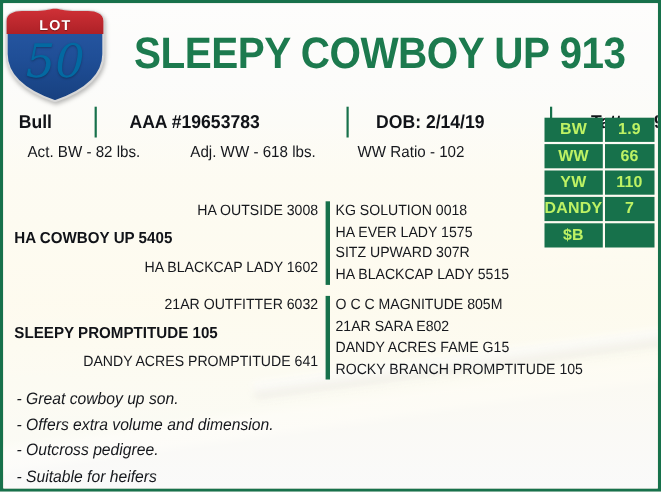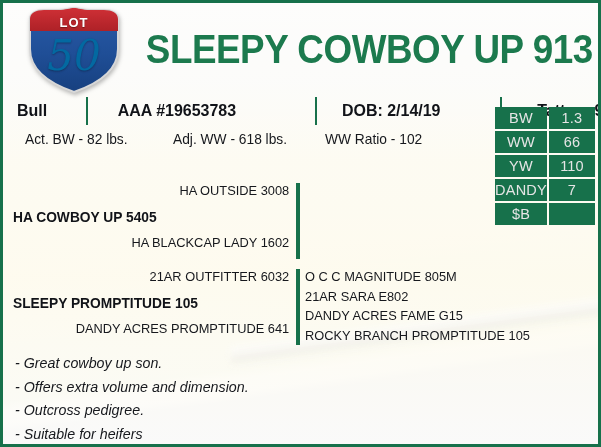--- a/index.html
+++ b/index.html
@@ -70,20 +70,21 @@
     width: 100%;
     height: 100%;
   }
 
   
   .header {
     display: flex;
     align-items: center;
     height: 92px;
     padding-left: 19px;
+    justify-content: flex-end;
   }
 
   
   .shield {
     position: relative;
     width: 104px;
     height: 86px;
     flex: 0 0 104px;
     margin-top: 2px;
     filter: drop-shadow(1px 2px 2px rgba(0,0,0,0.28));
@@ -187,23 +188,23 @@
     position: absolute;
     top: 102px;
     left: 490px;
     width: 104px;
     border-collapse: separate;
     border-spacing: 2px;
     background: transparent;
   }
   .epd-table td {
     background: #17714b;
-    color: #e5e5e5;
-    font-family: "Liberation Sans", sans-serif;
-    font-weight: normal;
+    color: #bef264;
+    font-family: "Liberation Sans", sans-serif;
+    font-weight: bold;
     font-size: 14.5px;
     text-align: center;
     height: 22px;
     padding: 0;
     letter-spacing: 0.2px;
   }
   .epd-table td.epd-label { width: 52px; }
   .epd-table td.epd-value { width: 48px; }
 
   
@@ -357,21 +358,21 @@
         <div class="stat s1">Act. BW - 82 lbs.</div>
         <div class="stat s2">Adj. WW - 618 lbs.</div>
         <div class="stat s3">WW Ratio - 102</div>
       </div>
     </div>
 
     <table class="epd-table">
       <tbody>
         <tr>
           <td class="epd-label">BW</td>
-          <td class="epd-value">1.3</td>
+          <td class="epd-value">1.9</td>
         </tr>
         <tr>
           <td class="epd-label">WW</td>
           <td class="epd-value">66</td>
         </tr>
         <tr>
           <td class="epd-label">YW</td>
           <td class="epd-value">110</td>
         </tr>
         <tr>
@@ -387,20 +388,26 @@
 
     <div class="ped">
 
       <div class="ped-block">
         <div class="ped-left">
           <div class="ped-gp-top">HA OUTSIDE 3008</div>
           <div class="ped-parent">HA COWBOY UP 5405</div>
           <div class="ped-gp-bot">HA BLACKCAP LADY 1602</div>
         </div>
         <div class="ped-bar"></div>
+        <div class="ped-right">
+          <div>KG SOLUTION 0018</div>
+          <div>HA EVER LADY 1575</div>
+          <div>SITZ UPWARD 307R</div>
+          <div>HA BLACKCAP LADY 5515</div>
+        </div>
       </div>
 
       <div class="ped-block">
         <div class="ped-left">
           <div class="ped-gp-top">21AR OUTFITTER 6032</div>
           <div class="ped-parent">SLEEPY PROMPTITUDE 105</div>
           <div class="ped-gp-bot">DANDY ACRES PROMPTITUDE 641</div>
         </div>
         <div class="ped-bar"></div>
         <div class="ped-right">

